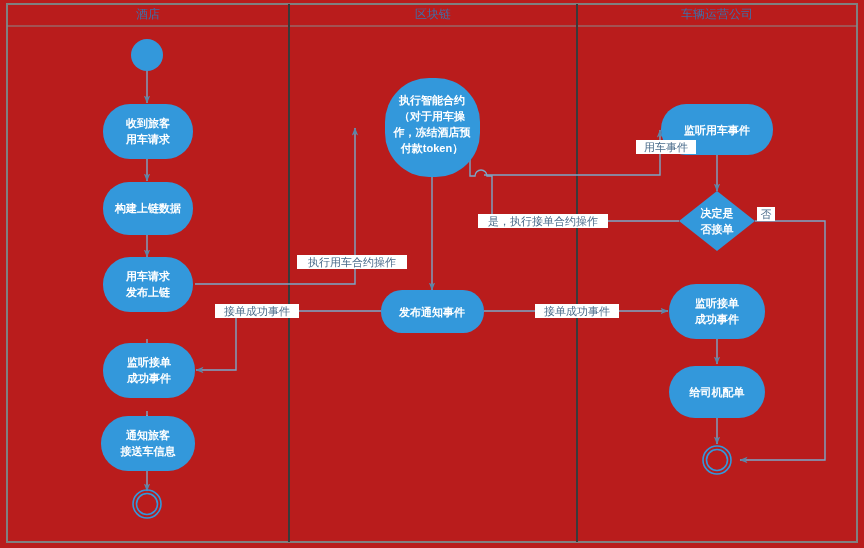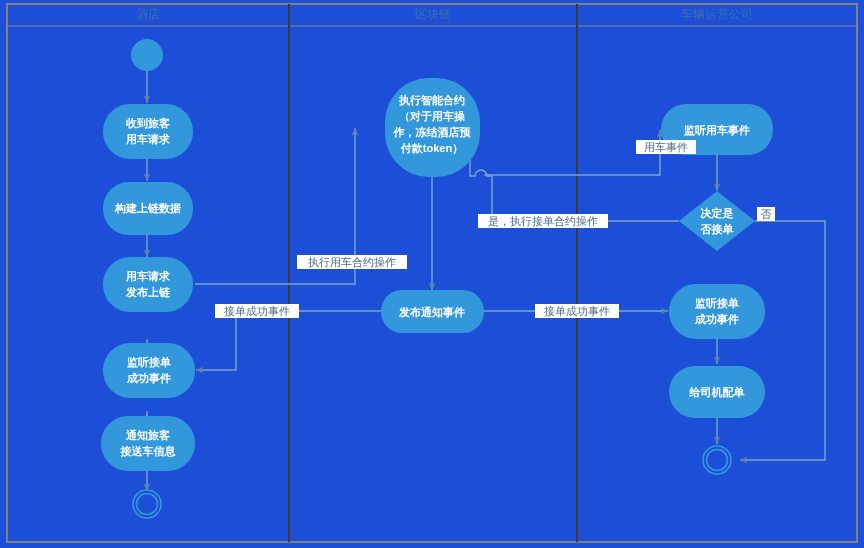--- a/index.html
+++ b/index.html
@@ -7,21 +7,21 @@
     padding: 0;
     background: #ffffff;
   }
   body {
     font-family: "Liberation Sans", "DejaVu Sans", sans-serif;
   }
   #canvas {
     position: relative;
     width: 864px;
     height: 548px;
-    background: #1d4ed8;
+    background: #b91c1c;
     overflow: hidden;
   }
   #diagram-svg {
     position: absolute;
     left: 0;
     top: 0;
     width: 864px;
     height: 548px;
   }
   .lane-title {

